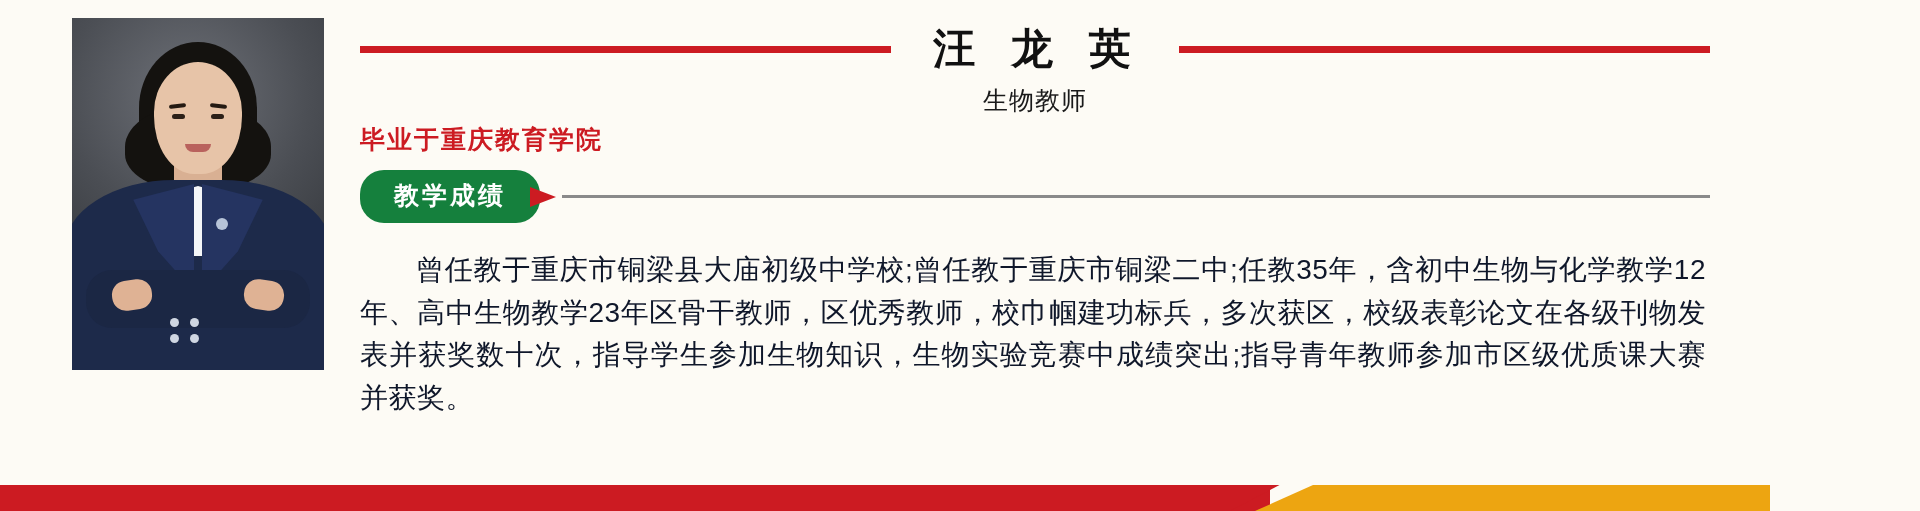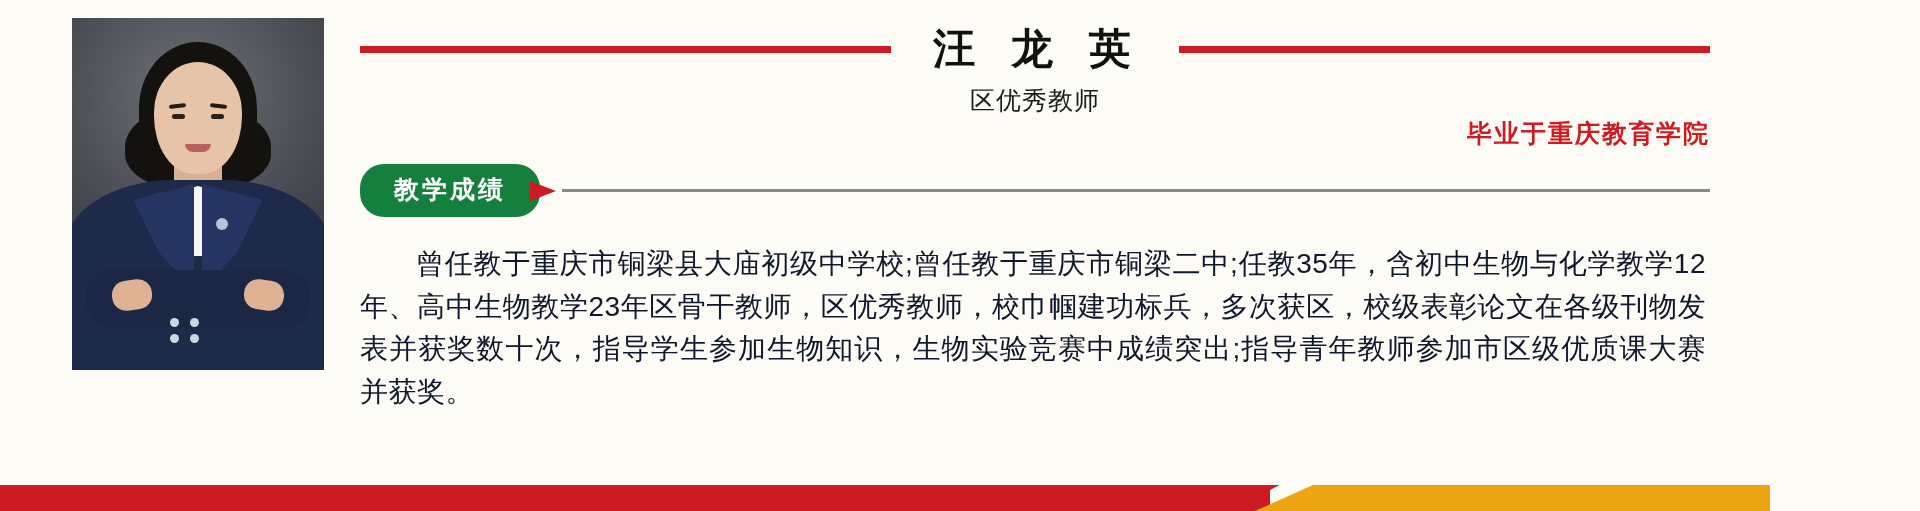--- a/index.html
+++ b/index.html
@@ -228,24 +228,25 @@
     padding-left: 6px;
   }
   .subtitle {
     text-align: center;
     font-size: 25px;
     color: #1a1a1a;
     margin-top: 4px;
     letter-spacing: 1px;
   }
   .school {
-    text-align: right;
+    text-align: left;
     font-size: 25px;
     font-weight: bold;
     color: #cc1b22;
+    margin-top: 6px;
     letter-spacing: 2px;
   }
   .section-row {
     display: flex;
     align-items: center;
     margin-top: 14px;
   }
   .pill {
     background: #15803d;
     color: #fff;
@@ -347,21 +348,21 @@
   </div>
 
   <div class="content">
 
     <div class="name-row">
       <div class="rule left"></div>
       <div class="name">汪 龙 英</div>
       <div class="rule right"></div>
     </div>
 
-    <div class="subtitle">区优秀教师</div>
+    <div class="subtitle">生物教师</div>
     <div class="school">毕业于重庆教育学院</div>
 
     <div class="section-row">
       <div class="pill">教学成绩</div>
       <div class="pill-tail"></div>
       <div class="section-line"></div>
     </div>
 
     <div class="body-text">曾任教于重庆市铜梁县大庙初级中学校;曾任教于重庆市铜梁二中;任教35年，含初中生物与化学教学12年、高中生物教学23年区骨干教师，区优秀教师，校巾帼建功标兵，多次获区，校级表彰论文在各级刊物发表并获奖数十次，指导学生参加生物知识，生物实验竞赛中成绩突出;指导青年教师参加市区级优质课大赛并获奖。</div>
   </div>

